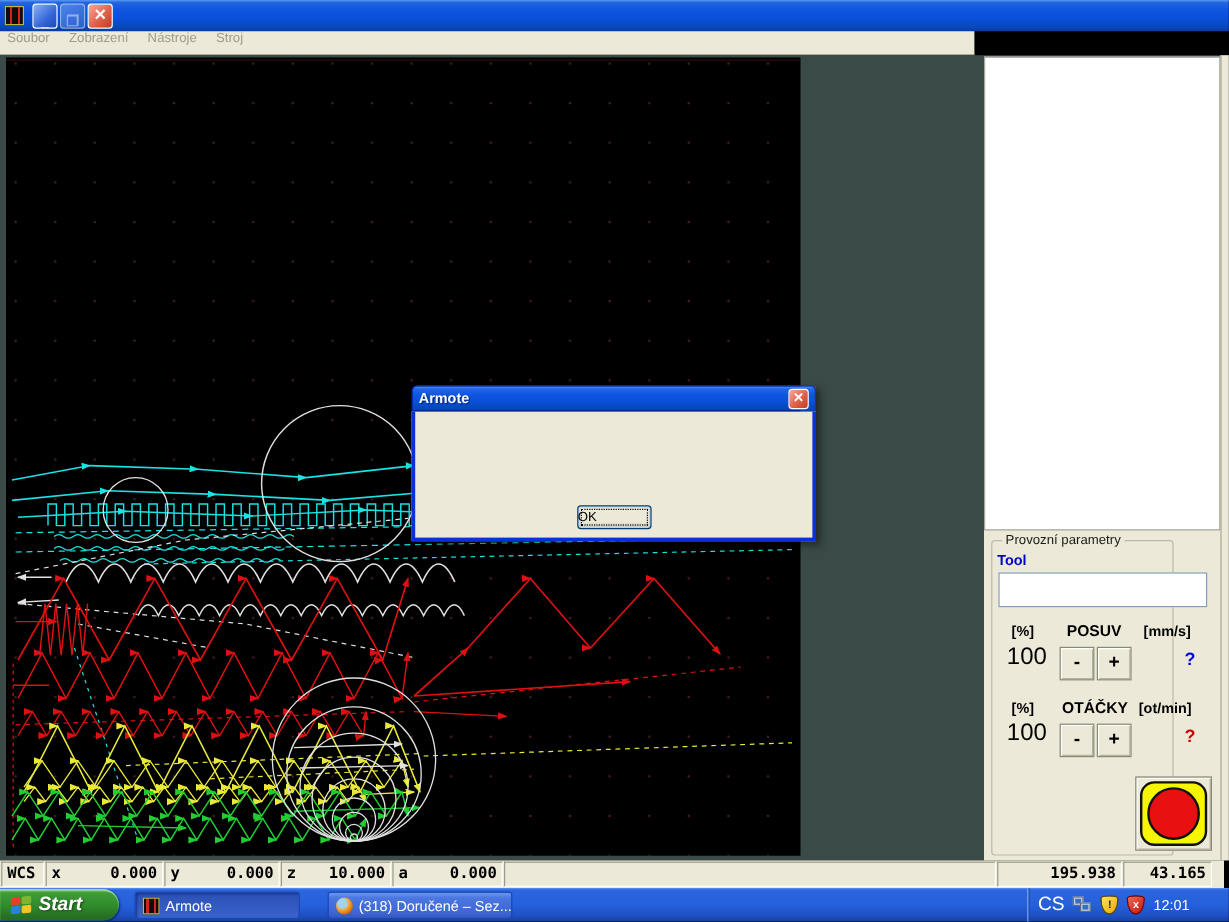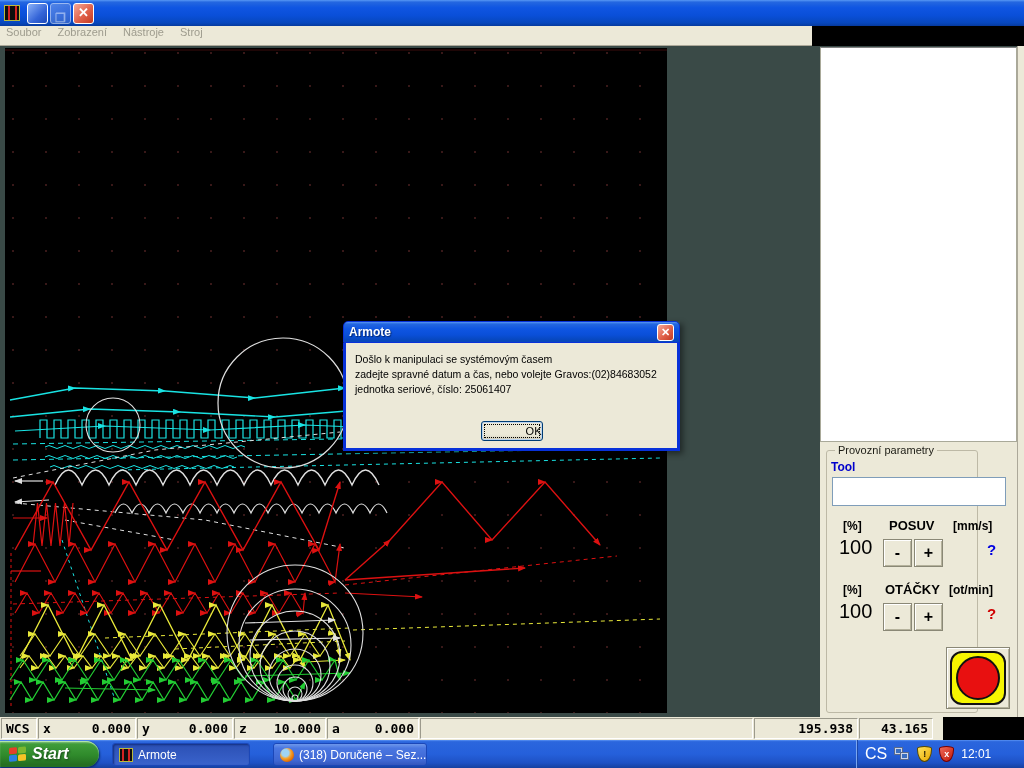--- a/index.html
+++ b/index.html
@@ -52,21 +52,21 @@
     font-weight:bold; font-size:16px; text-align:center; line-height:26px; }
   .help-q { position:absolute; font-weight:bold; font-size:15px; }
   #stop-button { position:absolute; left:119px; top:196px; width:64px; height:62px;
     background:#ece9d8; border:1px solid #8a8876;
     box-shadow:inset 1px 1px 0 #fff, inset -1px -1px 0 #b5b29c; padding:3px; }
   #stop-inner { width:100%; height:100%; background:#f6f600; border:2px solid #111; border-radius:12px;
     display:flex; align-items:center; justify-content:center; }
   #stop-circle { width:44px; height:44px; border-radius:50%; background:#e81010; border:2px solid #111; }
 
   
-  #statusbar { left:0; top:717px; width:943px; height:23px; background:#ece9d8;
+  #statusbar { left:0; top:717px; width:1020px; height:23px; background:#ece9d8;
     display:flex; font-family:"DejaVu Sans Mono", monospace; font-weight:bold; font-size:13px; color:#000; }
   .seg { border:1px solid; border-color:#9c9a8c #fff #fff #9c9a8c; height:21px; margin:1px 0 0 1px;
     display:flex; align-items:center; padding:0 4px; }
   .seg .axname { margin-right:4px; }
   .seg .axval { margin-left:auto; }
   .seg.fill { flex:1; }
 
   
   #taskbar { left:0; top:740px; width:1024px; height:28px;
     background:linear-gradient(180deg,#5a93f4 0%,#2b66dd 6%,#2560db 50%,#1e51c4 82%,#16409f 100%); }
@@ -110,21 +110,21 @@
     display:flex; align-items:center; padding:0 5px; }
   #dlg-title { color:#fff; font-weight:bold; font-size:12px; text-shadow:1px 1px 1px #00256e; flex:1; }
   #dlg-close { width:17px; height:17px; border:1px solid #fff; border-radius:3px;
     background:linear-gradient(135deg,#f5a898,#e0614a 55%,#c43a22);
     color:#fff; font-size:11px; font-weight:bold; text-align:center; line-height:15px; }
   #dlg-body { height:108px; background:#ece9d8; border:3px solid #0831d9; border-top:none; position:relative; }
   #dlg-msg { position:absolute; left:9px; top:9px; font-size:10.5px; color:#000; line-height:15px; white-space:nowrap; }
   #dlg-ok { position:absolute; left:50%; transform:translateX(-50%); top:78px; width:62px; height:20px;
     background:#ece9d8; border:1px solid #003c74; border-radius:3px;
     box-shadow:inset 0 0 0 1px #bcd4f0, inset 0 -3px 3px #d0cdb9;
-    font-size:11px; text-align:right; line-height:18px;
+    font-size:11px; text-align:left; line-height:18px;
     outline:1px dotted #000; outline-offset:-4px; }
 </style>
 </head>
 <body>
 
 <div id="titlebar" class="abs">
   <span id="app-icon16"></span>
   <div class="wbtn min">
       <span>_</span>
     </div>
@@ -316,20 +316,15 @@
     <span id="clock">12:01</span>
   </div>
 </div>
 
 <div id="dialog" class="abs">
   <div id="dlg-titlebar">
     <span id="dlg-title">Armote</span>
     <div id="dlg-close"><span>✕</span></div>
   </div>
   <div id="dlg-body">
-    <div id="dlg-msg">
-      <div>Došlo k manipulaci se systémovým časem</div>
-      <div>zadejte spravné datum a čas, nebo volejte Gravos:(02)84683052</div>
-      <div>jednotka seriové, číslo: 25061407</div>
-    </div>
     <div id="dlg-ok">OK</div>
   </div>
 </div>
 
 </body></html>

